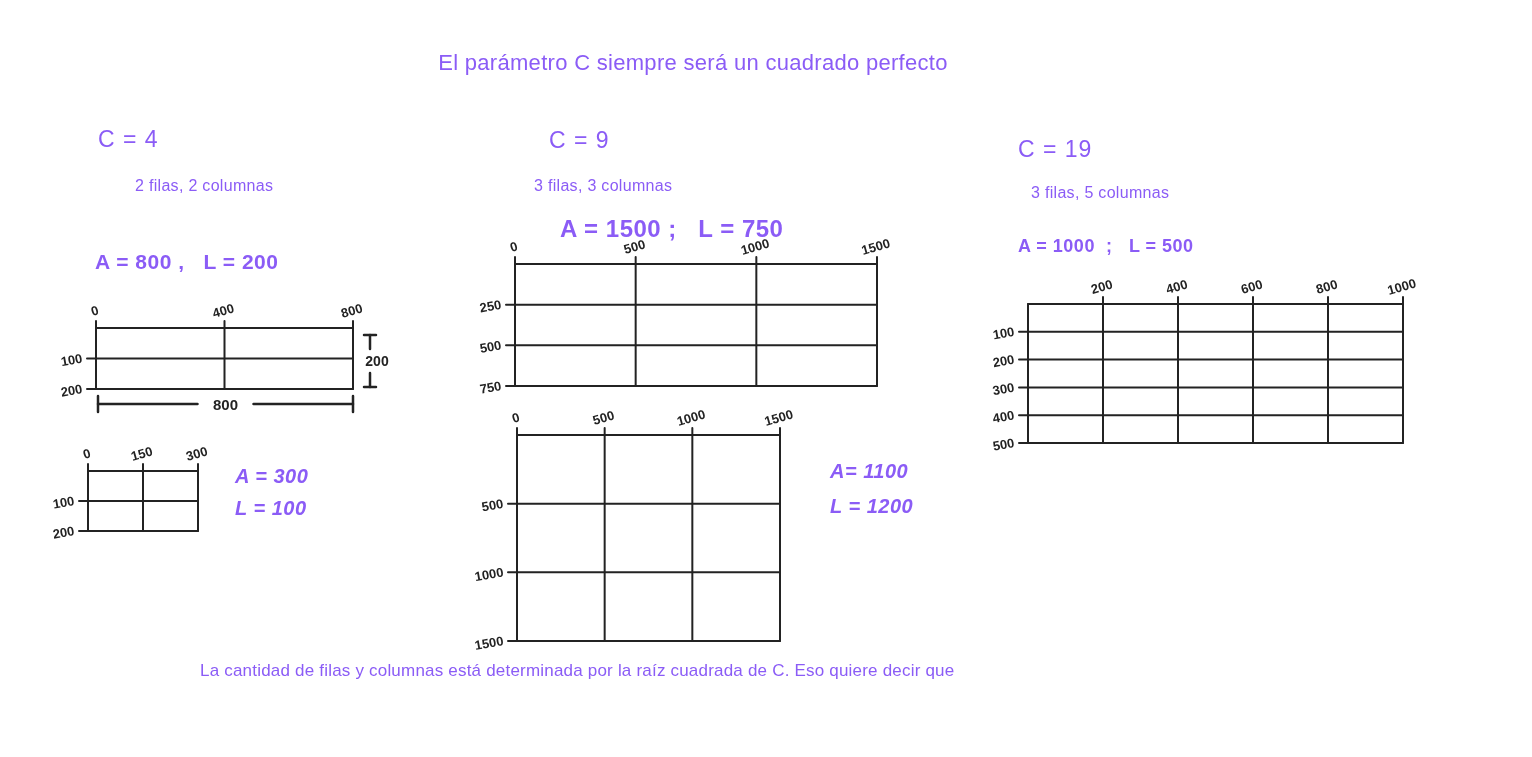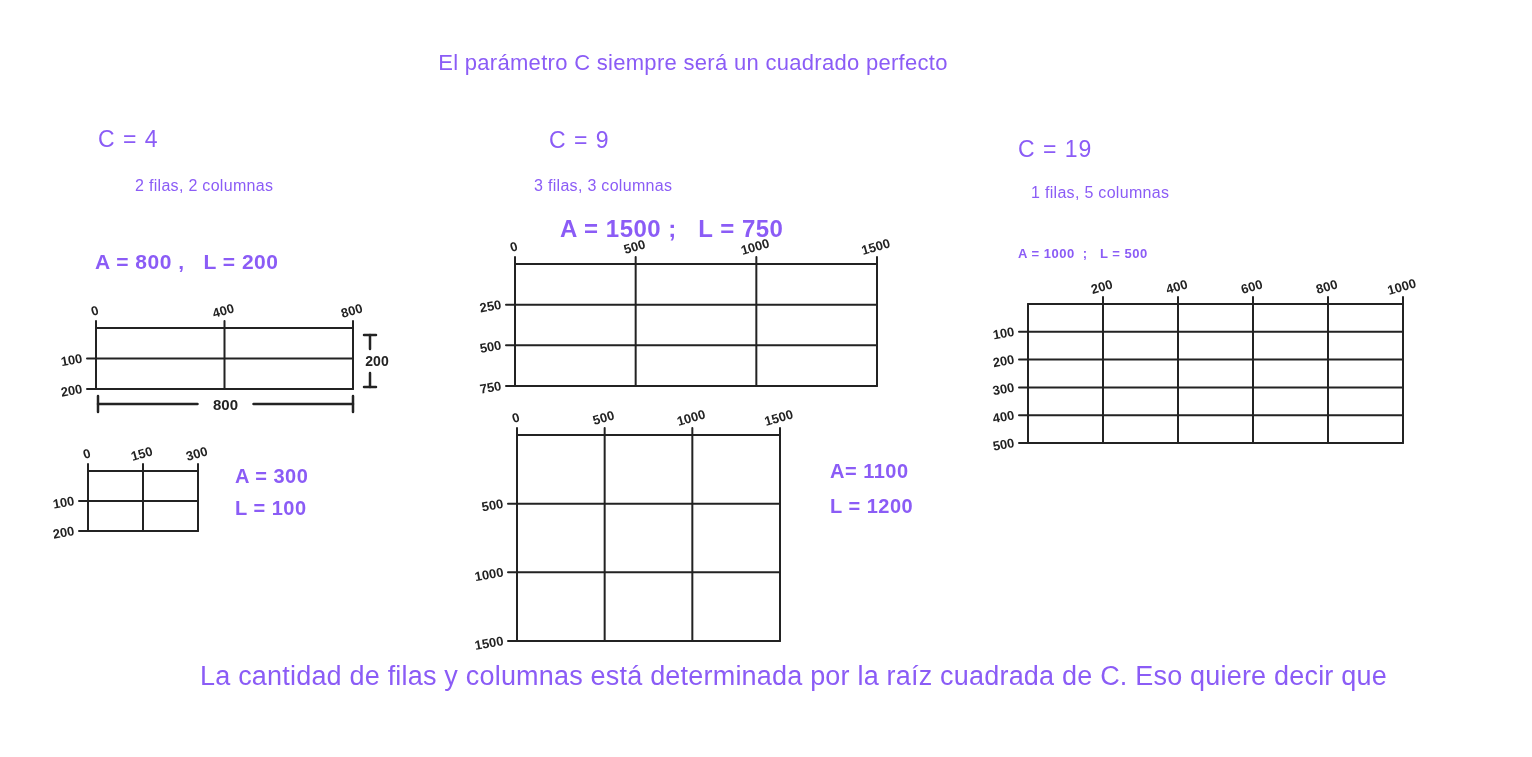--- a/index.html
+++ b/index.html
@@ -3,44 +3,44 @@
 <meta charset="utf-8">
 <style>
   html,body{margin:0;padding:0;background:#fff;}
   .canvas{position:relative;width:1532px;height:677px;background:#ffffff;overflow:hidden;
           font-family:"Liberation Sans",sans-serif;color:#8b5cf6;margin-top:16px;}
   .txt{position:absolute;white-space:pre;}
   .title{left:0;top:34px;width:1386px;text-align:center;font-size:22px;letter-spacing:.3px;}
   .heading{font-size:23px;letter-spacing:1px;}
   .sub{font-size:16px;letter-spacing:.3px;text-align:center;}
   .dims{font-size:21px;font-weight:700;letter-spacing:.5px;}
-  .footer-line{position:absolute;left:200px;font-size:27px;letter-spacing:.2px;}
+  .footer-line{position:absolute;left:200px;font-size:17px;letter-spacing:.2px;}
   .grid-svg{position:absolute;}
   svg text{font-family:"Liberation Sans","DejaVu Sans",sans-serif;}
   .annotation{position:absolute;font-size:20px;font-weight:700;letter-spacing:.5px;}
-  .annotation div{margin:0;}
+  .annotation div{margin:0;font-style:italic;}
 </style>
 </head>
 <body>
 
 <div class="canvas">
 
   <div class="txt title">El parámetro C siempre será un cuadrado perfecto</div>
 
   <div class="txt heading" style="left:98px;top:110px">C = 4</div>
   <div class="txt sub" style="left:135px;top:161px">2 filas, 2 columnas</div>
   <div class="txt dims" style="left:95px;top:234px">A = 800 ,   L = 200</div>
 
   <div class="txt heading" style="left:549px;top:111px">C = 9</div>
   <div class="txt sub" style="left:534px;top:161px">3 filas, 3 columnas</div>
   <div class="txt dims" style="left:560px;top:199px;font-size:24px">A = 1500 ;   L = 750</div>
 
   <div class="txt heading" style="left:1018px;top:120px">C = 19</div>
-  <div class="txt sub" style="left:1031px;top:168px">1 filas, 5 columnas</div>
-  <div class="txt dims" style="left:1018px;top:230px;font-size:13px">A = 1000  ;   L = 500</div>
+  <div class="txt sub" style="left:1031px;top:168px">3 filas, 5 columnas</div>
+  <div class="txt dims" style="left:1018px;top:220px;font-size:18px">A = 1000  ;   L = 500</div>
 
   <div id="grids-layer">
       <svg width="431" height="159" class="grid-svg" style="left: 22px; top: 274px;">
         <line x1="74" y1="38" x2="331" y2="38" stroke="#232323" stroke-width="2" stroke-linecap="round"></line>
         <line x1="74" y1="68.5" x2="331" y2="68.5" stroke="#232323" stroke-width="2" stroke-linecap="round"></line>
         <line x1="74" y1="99" x2="331" y2="99" stroke="#232323" stroke-width="2" stroke-linecap="round"></line>
         <line x1="74" y1="38" x2="74" y2="99" stroke="#232323" stroke-width="2" stroke-linecap="round"></line>
         <line x1="202.5" y1="38" x2="202.5" y2="99" stroke="#232323" stroke-width="2" stroke-linecap="round"></line>
         <line x1="331" y1="38" x2="331" y2="99" stroke="#232323" stroke-width="2" stroke-linecap="round"></line>
         <line x1="74" y1="31" x2="74" y2="38" stroke="#232323" stroke-width="2" stroke-linecap="round"></line>

